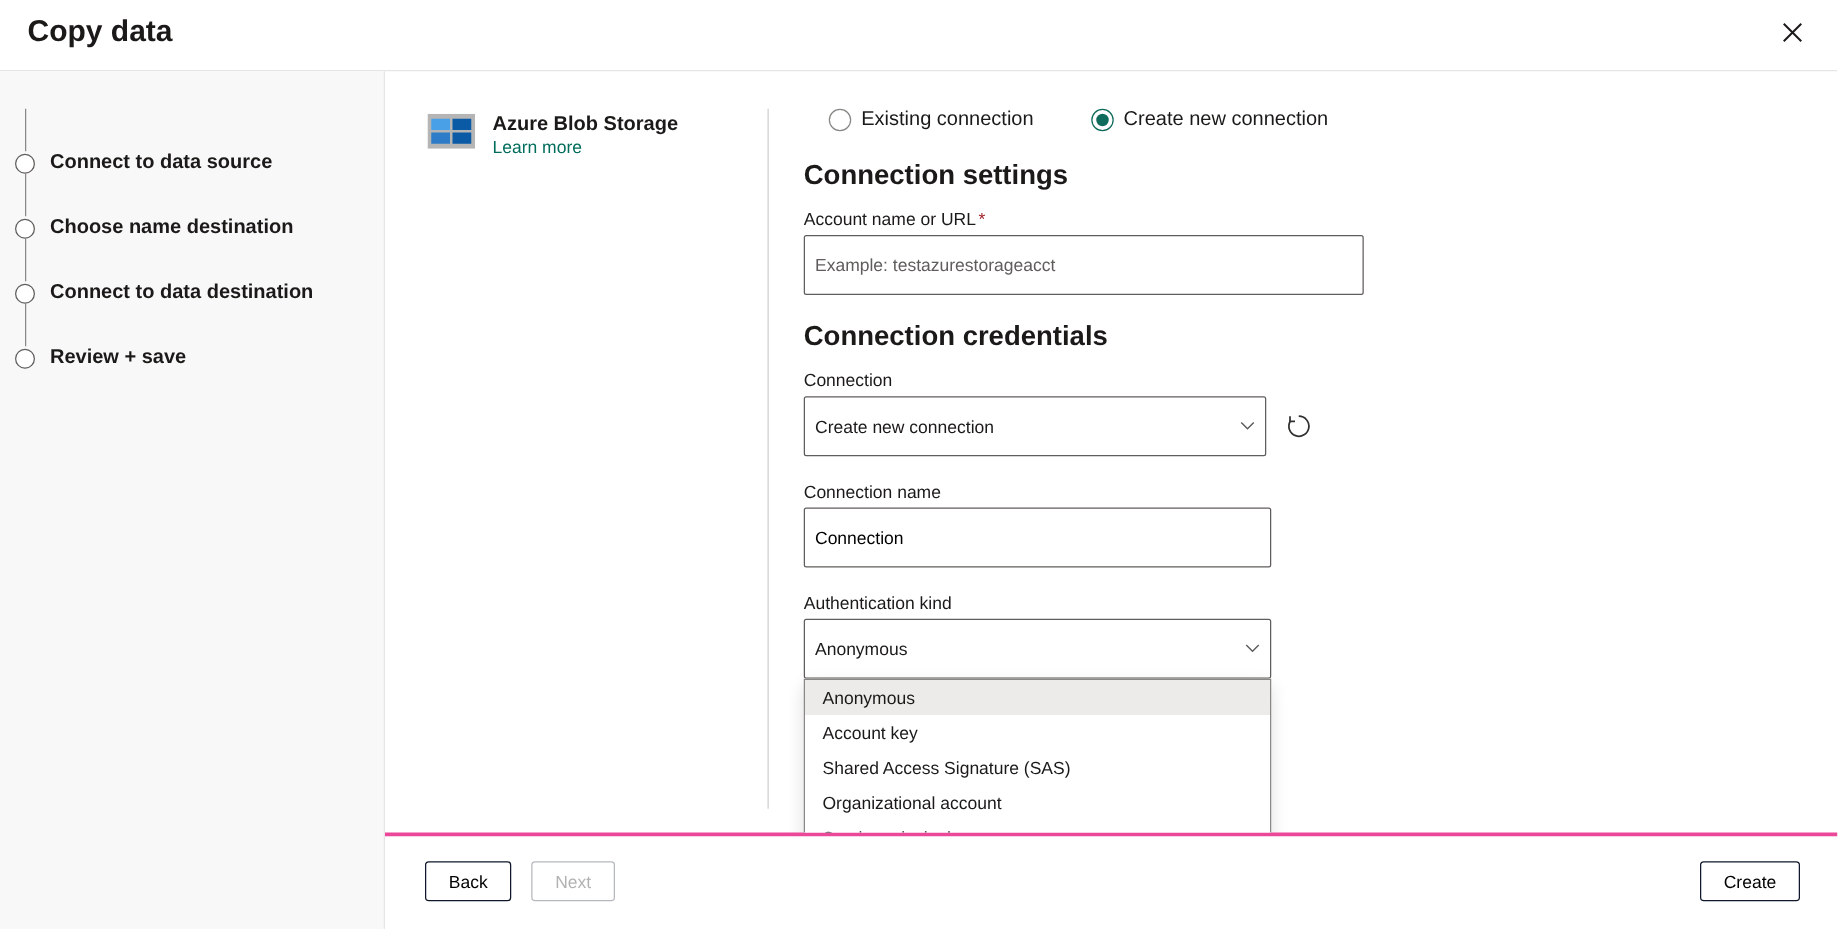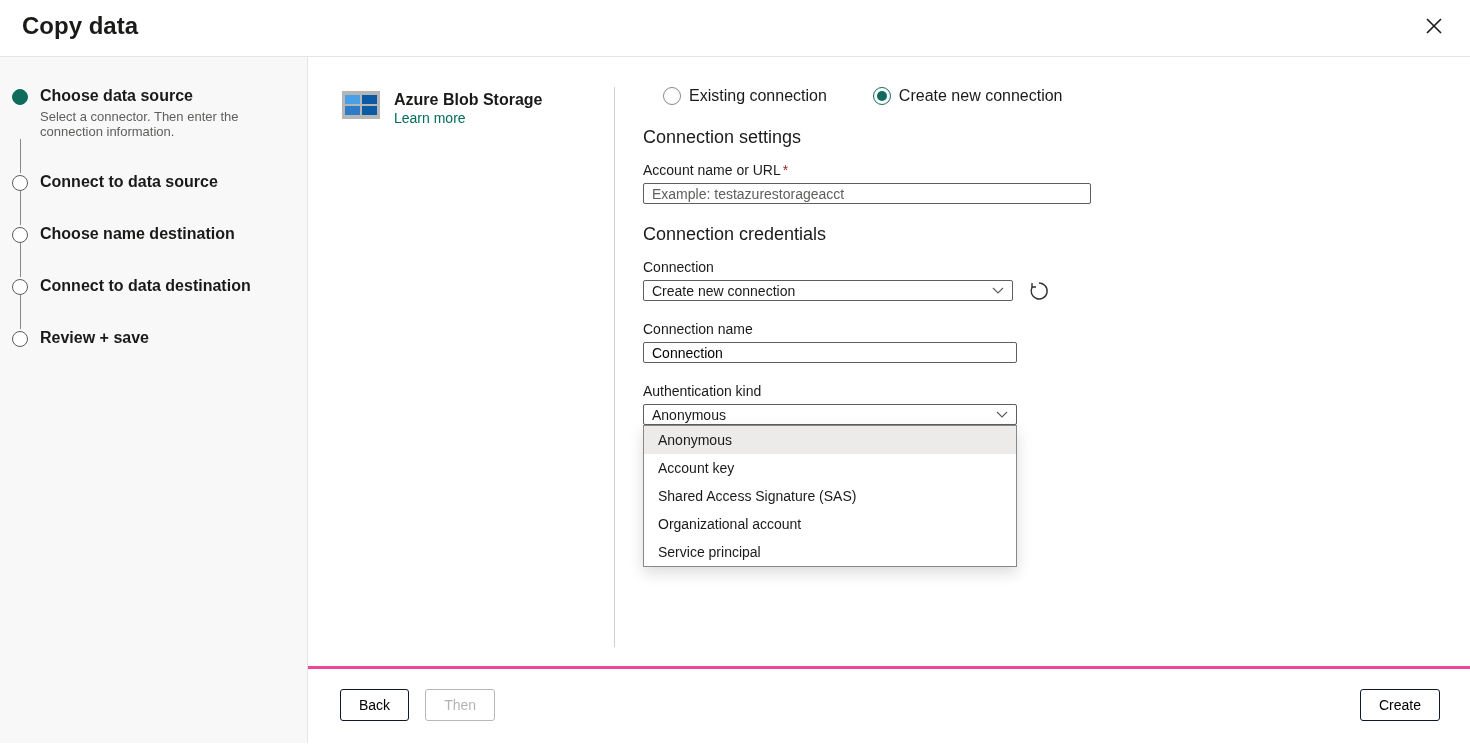--- a/index.html
+++ b/index.html
@@ -22,25 +22,25 @@
   .blob-icon { width:38px; height:28px; flex:none;}
   .conn-left .title { font-size:16px; font-weight:600;}
   .conn-left a { color:#006c5b; text-decoration:none; font-size:14px;}
   .divider-v { width:1px; background:#d0d0d0; margin-left: 0; margin-right: 24px; height: 560px;}
   .form { flex:none; width: 520px; padding-left:4px; position:relative;}
   .radio-row { display:flex; gap:26px; align-items:center; margin-bottom:22px;}
   .radio { display:flex; align-items:center; gap:8px; cursor:pointer;padding-left:20px;}
   .radio .bullet { width:18px; height:18px; border-radius:50%; border:1px solid #8a8886; display:flex; align-items:center; justify-content:center;}
   .radio.selected .bullet { border-color:#0f6b5b; border-width:1.4px;}
   .radio.selected .bullet::after { content:""; width:10px; height:10px; border-radius:50%; background:#0f6b5b;}
-  h3.section { font-size:18px; font-weight:400; margin-bottom:14px;}
+  h3.section { font-size:22px; font-weight:700; margin-bottom:14px;}
   .field { margin-bottom:20px;}
   .label { font-size:14px; margin-bottom:5px;}
   .req { color:#a4262c; padding-left:2px;}
-  input[type=text], .select-box { width:448px; height:21px; border:1px solid #605e5c; border-radius:2px; padding: 0 8px; font-size:14px; background:#fff;}
+  input[type=text], .select-box { width:448px; height:48px; border:1px solid #605e5c; border-radius:2px; padding: 0 8px; font-size:14px; background:#fff;}
   input[type=text]::placeholder { color:#605e5c; }
   .select-row { display:flex; align-items:center; gap:16px;}
   .select-box { width:370px; display:flex; align-items:center; justify-content:space-between; cursor:pointer;}
   .refresh-icon { width:20px; height:20px; cursor:pointer;}
   .auth-select { width:374px;}
   .dropdown { position:absolute; width:374px; background:#fff; border:1px solid #8a8886; box-shadow: 0 6px 14px rgba(0,0,0,0.14); z-index:10;}
   .dropdown-item { padding:6px 14px; font-size:14px; cursor:pointer;}
   .dropdown-item.selected { background:#edebe9;}
   .footer { display:flex; align-items:center; justify-content:space-between; padding: 20px 30px 22px 32px;}
   .footer-left { display:flex; gap:16px;}
@@ -55,25 +55,20 @@
   <h1>Copy data</h1>
   <div class="close-btn">
     <svg width="16" height="16" viewBox="0 0 16 16">
         <path d="M1 1 L15 15 M15 1 L1 15" stroke="#1b1a19" stroke-width="1.6" fill="none"></path>
       </svg>
   </div>
 </div>
 
 <div class="body">
   <div class="sidebar">
-    <div class="step active">
-      <span class="step-circle"></span>
-      <div class="step-title">Choose data source</div>
-      <div class="step-desc">Select a connector. Then enter the connection information.</div>
-    </div>
     <div class="step-connector"></div>
     <div class="step">
       <span class="step-circle"></span>
       <div class="step-title">Connect to data source</div>
     </div>
     <div class="step-connector"></div>
     <div class="step">
       <span class="step-circle"></span>
       <div class="step-title">Choose name destination</div>
     </div>
@@ -162,18 +157,18 @@
             <div class="dropdown-item">Service principal</div>
           </div>
         </div>
 
       </div>
     </div>
 
     <div class="footer">
       <div class="footer-left">
         <button class="btn">Back</button>
-        <button class="btn disabled">Then</button>
+        <button class="btn disabled">Next</button>
       </div>
       <button class="btn">Create</button>
     </div>
   </div>
 </div>
 
 </body></html>

